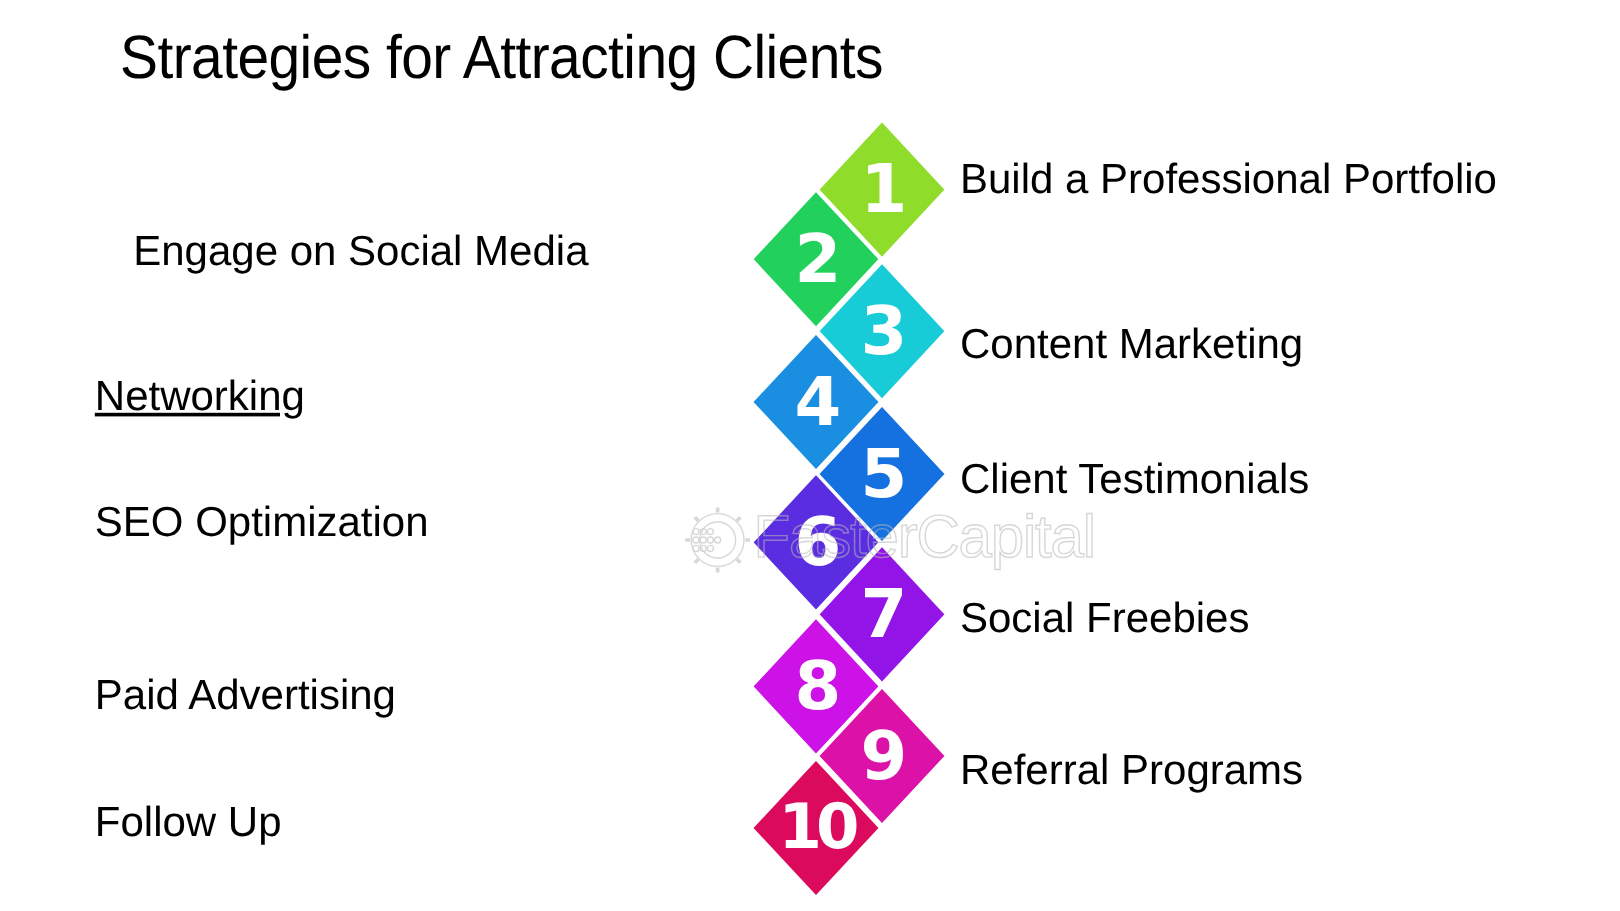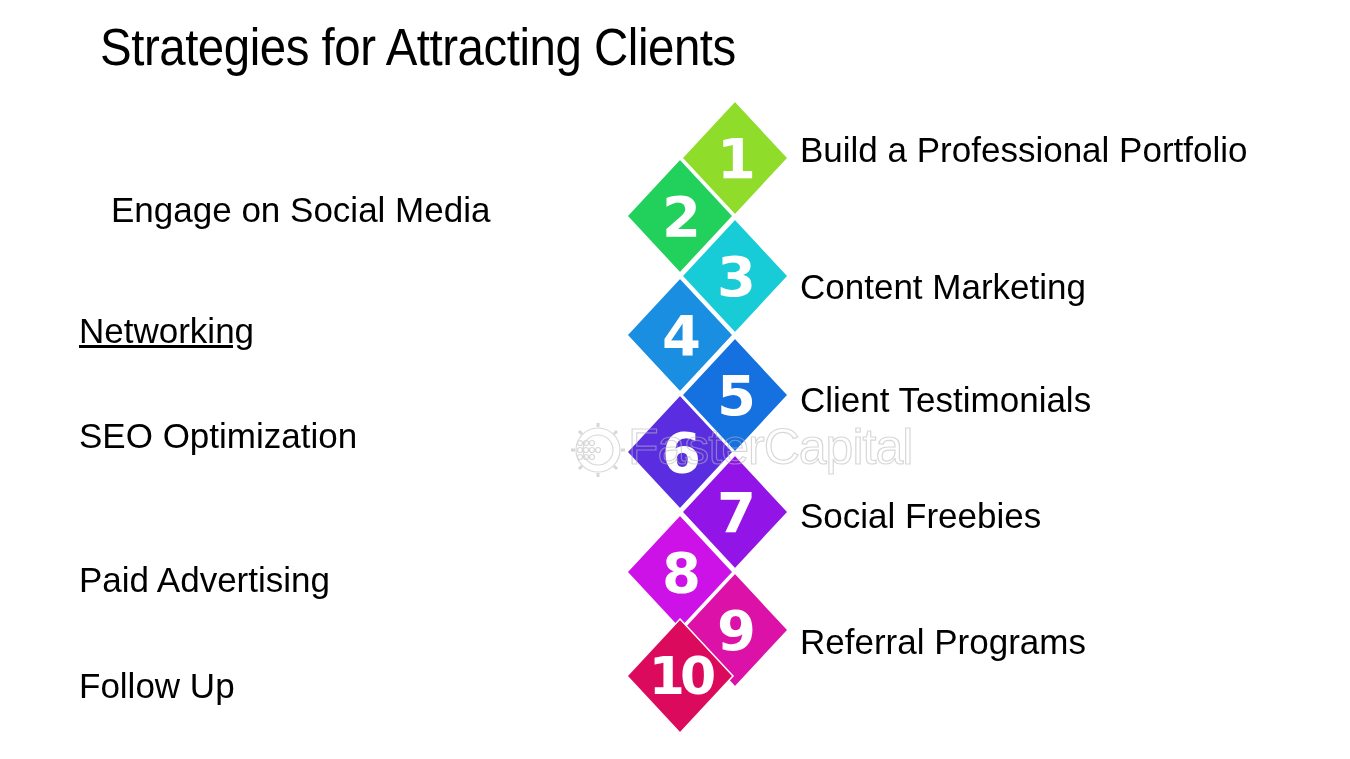--- a/index.html
+++ b/index.html
@@ -72,21 +72,21 @@
       <polygon points="53,0 106,57 53,114 0,57" fill="#cc12e6" stroke="#ffffff" stroke-width="1.5"></polygon>
     </svg>
   <div class="num">8</div>
 </div>
 <div class="diamond" style="left:735px; top:630px;">
   <svg viewBox="0 0 106 114">
       <polygon points="53,0 106,57 53,114 0,57" fill="#dc12a8" stroke="#ffffff" stroke-width="1.5"></polygon>
     </svg>
   <div class="num">9</div>
 </div>
-<div class="diamond" style="left:680px; top:676px;">
+<div class="diamond" style="left:680px; top:690px;">
   <svg viewBox="0 0 106 114">
       <polygon points="53,0 106,57 53,114 0,57" fill="#dc0a5c" stroke="#ffffff" stroke-width="1.5"></polygon>
     </svg>
   <div class="num two">10</div>
 </div>
 
 <div class="watermark">
   <svg width="60" height="70" viewBox="0 0 60 70" style="position:absolute;left:0;top:0;">
     <g fill="none" stroke="#b8b8b8" stroke-width="1.2">
       <circle cx="32" cy="35" r="22"></circle>

